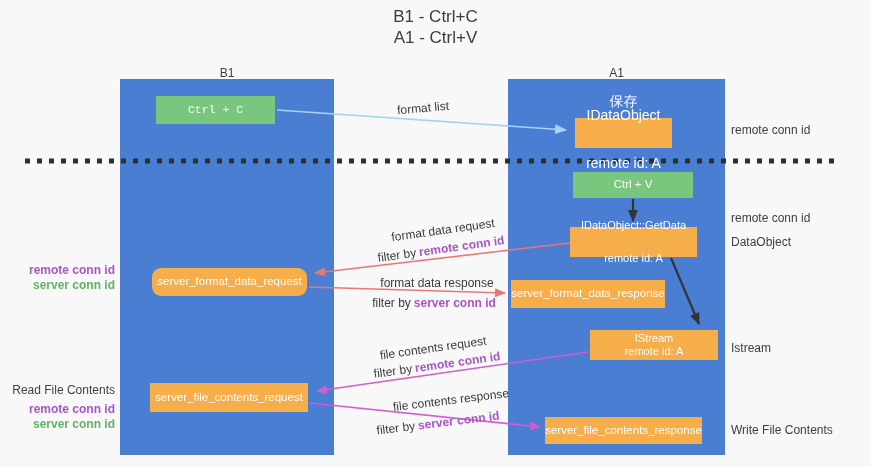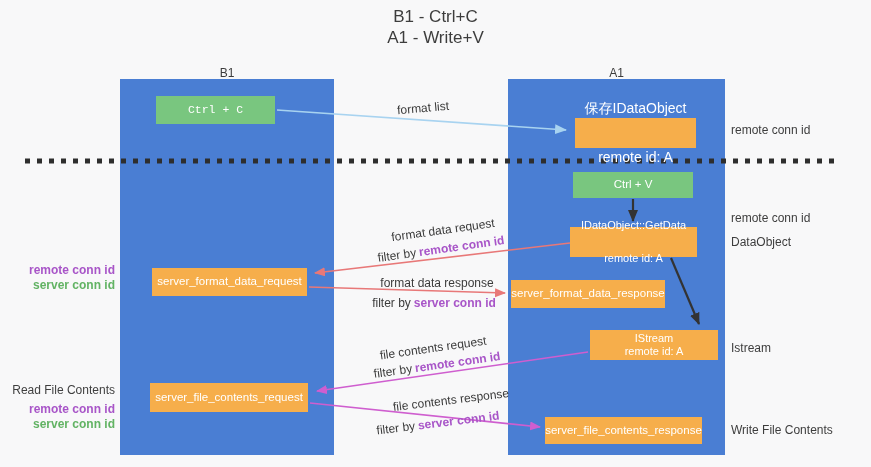--- a/index.html
+++ b/index.html
@@ -22,24 +22,24 @@
   .lane.left{left:120px;width:214px;}
   .lane.right{left:508px;width:217px;}
 
   svg.overlay{position:absolute;left:0;top:0;width:871px;height:467px;pointer-events:none;}
 
   .box{position:absolute;display:flex;flex-direction:column;align-items:center;justify-content:center;
        color:#fff;text-align:center;font-size:11.5px;line-height:13.5px;z-index:3;}
   .box.orange{background:var(--box-orange);}
   .box.green{background:var(--box-green);}
   .b-ctrlc{left:156px;top:96px;width:119px;height:28px;font-family:Liberation Mono, monospace;}
-  .b-saveobj{left:575px;top:118px;width:121px;height:30px;font-size:14px;gap:35px;}
+  .b-saveobj{left:575px;top:118px;width:97px;height:30px;font-size:14px;gap:35px;}
   .b-ctrlv{left:573px;top:172px;width:120px;height:26px;}
   .b-getdata{left:570px;top:227px;width:127px;height:30px;font-size:11px;gap:20px;}
-  .b-fmtreq{left:152px;top:268px;width:155px;height:28px;}
+  .b-fmtreq{left:152px;top:268px;width:155px;height:28px;border-radius:9px;}
   .b-fmtres{left:511px;top:280px;width:154px;height:28px;}
   .b-istream{left:590px;top:330px;width:128px;height:30px;font-size:11px;}
   .b-filereq{left:150px;top:383px;width:158px;height:29px;}
   .b-fileres{left:545px;top:417px;width:157px;height:27px;}
 
   .alabel{position:absolute;white-space:nowrap;font-size:12px;color:#3b3b3b;z-index:4;transform:translate(-50%,-50%);}
   .alabel .flt{margin-right:3px;}
   .alabel .purple{color:var(--label-purple);font-weight:bold;}
   .r8{transform:translate(-50%,-50%) rotate(-8deg);}
   .r7{transform:translate(-50%,-50%) rotate(-7deg);}
@@ -59,21 +59,21 @@
   .sr-istream{left:731px;top:341px;}
   .sr-write{left:731px;top:423px;}
 </style>
 </head>
 <body>
 
 <div class="canvas">
 
   <div class="title">
     <div>B1 - Ctrl+C</div>
-    <div>A1 - Write+V</div>
+    <div>A1 - Ctrl+V</div>
   </div>
 
   <div class="lane-header left">
     <div>B1</div>
     <div>connection</div>
   </div>
   <div class="lane-header right">
     <div>A1</div>
     <div>remote</div>
   </div>

